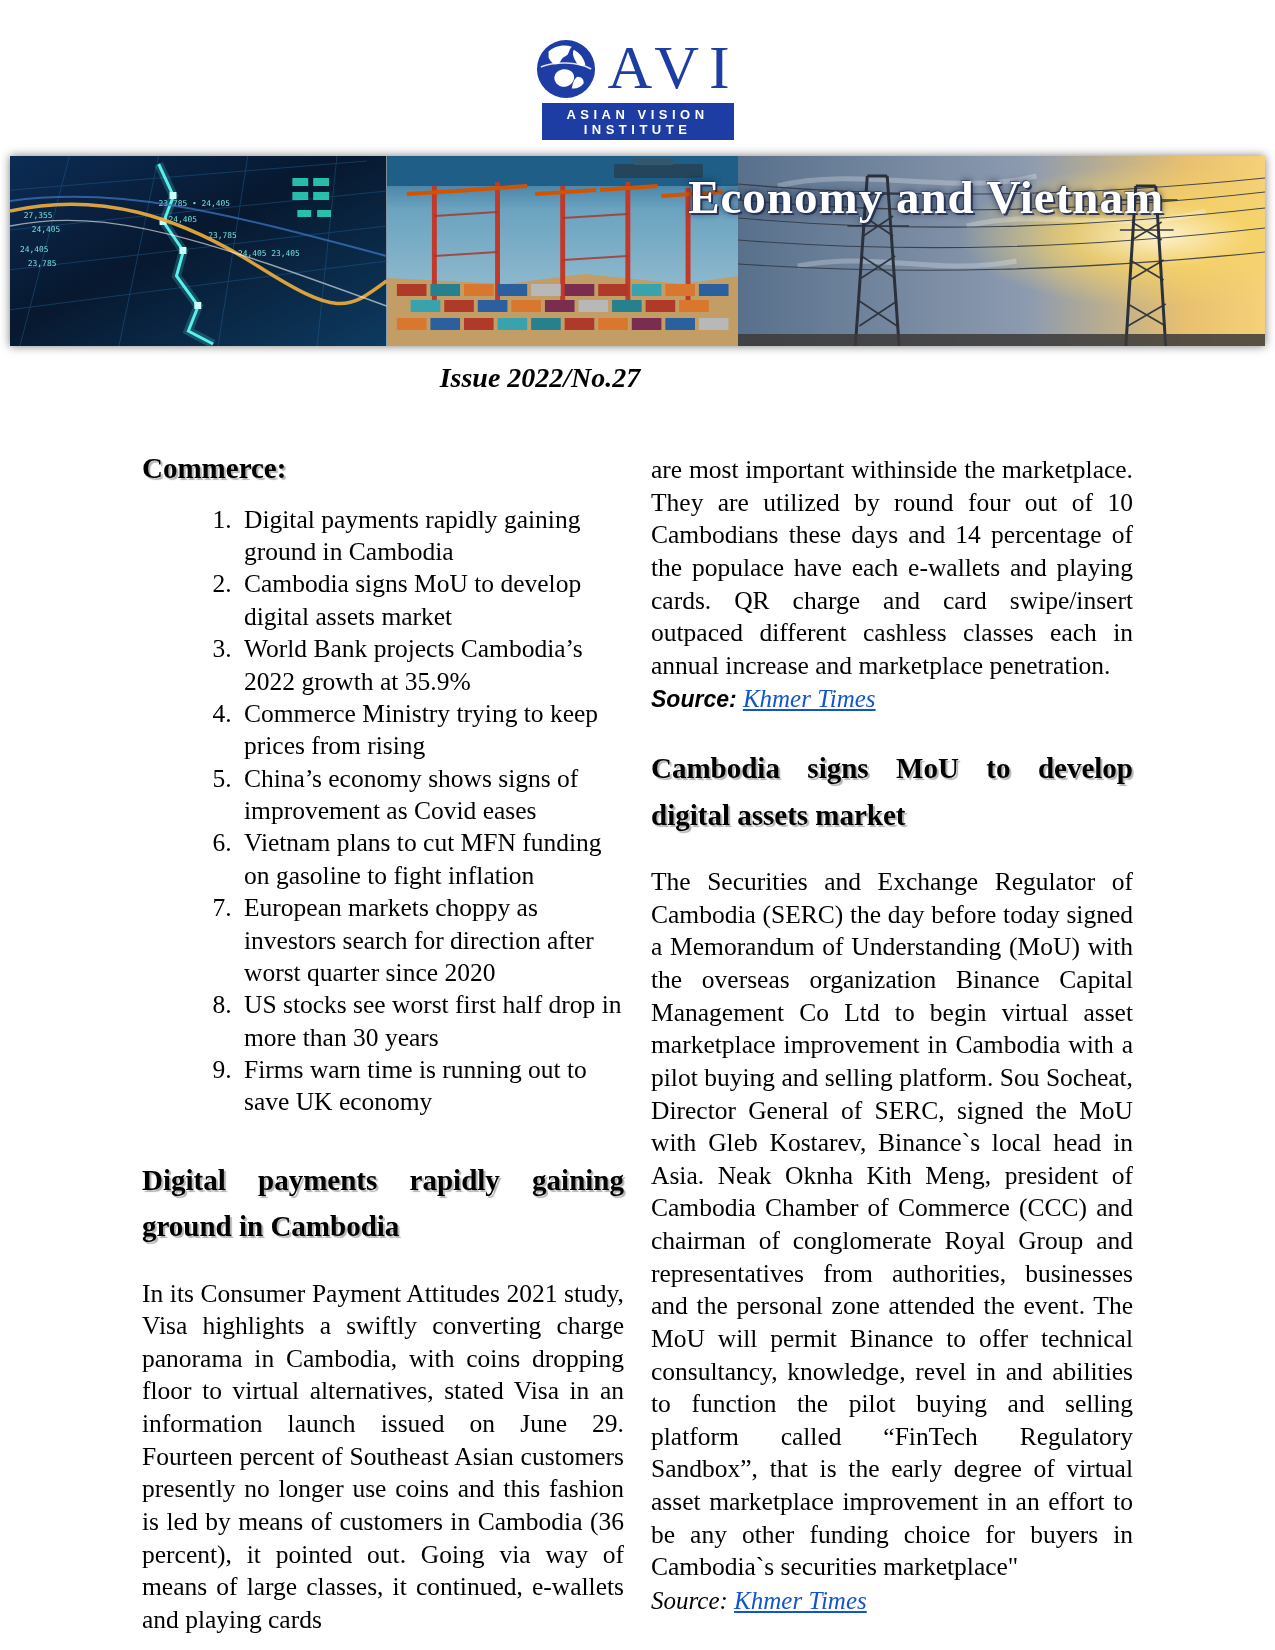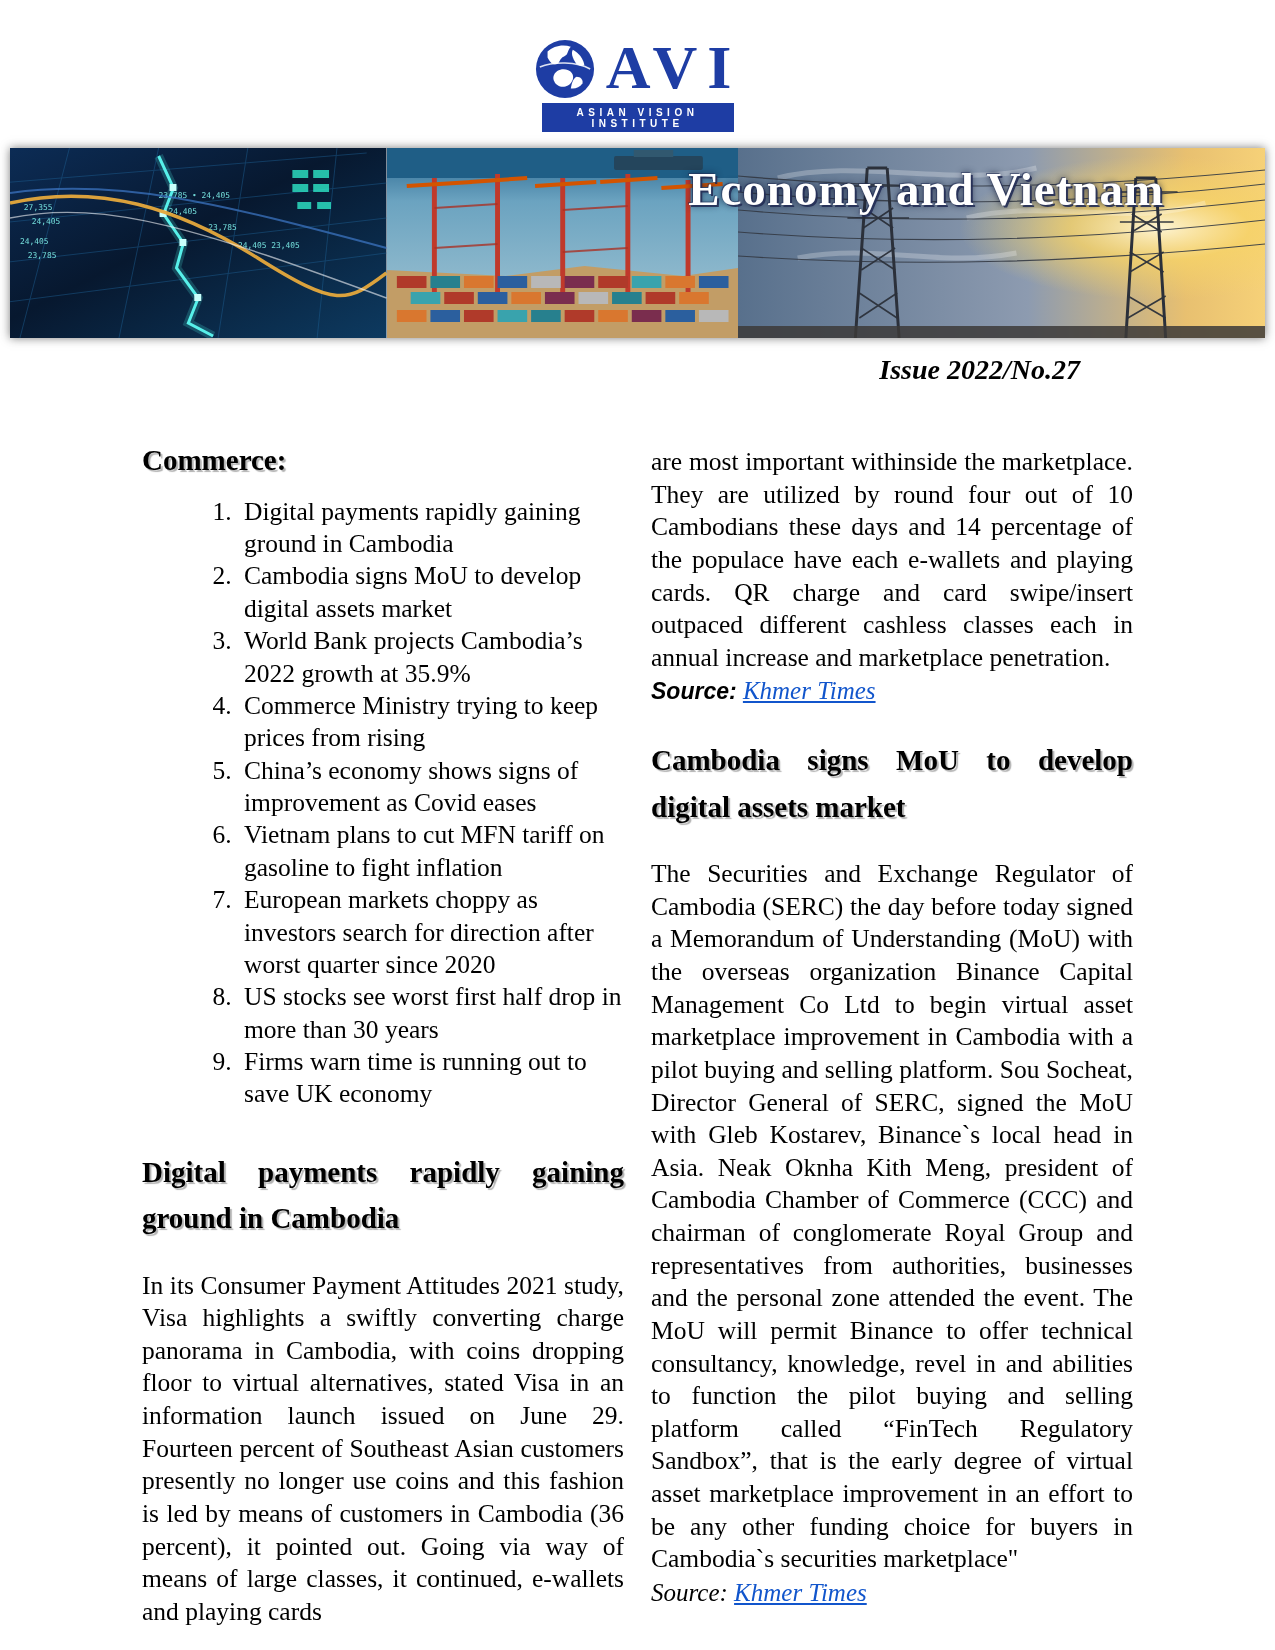--- a/index.html
+++ b/index.html
@@ -6,27 +6,27 @@
   body{
     width:1275px;height:1650px;background:#ffffff;color:#000;
     font-family:"Liberation Serif", serif;position:relative;overflow:hidden;
   }
 
   
   .logo-wrap{padding-top:36px;display:flex;flex-direction:column;align-items:center;}
   .logo-row{display:flex;align-items:center;gap:10px;}
   .globe{width:62px;height:62px;display:block;}
   .logo-acronym{
-    font-family:"Liberation Serif", serif;font-weight:bold;font-size:62px;
+    font-family:"Liberation Serif", serif;font-weight:normal;font-size:62px;
     color:#1e3da4;letter-spacing:10px;line-height:1;padding-bottom:4px;
   }
   .logo-bar{
     margin-top:1px;background:#1e3da4;color:#fff;
     font-family:"Liberation Sans", sans-serif;font-weight:bold;
-    font-size:10px;letter-spacing:4.5px;text-align:center;
+    font-size:13px;letter-spacing:4.5px;text-align:center;
     padding:4px 8px 3px;width:176px;
   }
 
   
   .banner{
     position:relative;margin:16px 10px 0;height:190px;background:#fff;
     box-shadow:0 0 9px rgba(50,50,50,.65);
   }
   .banner-strip{display:flex;height:100%;}
   .panel{height:100%;display:block;}
@@ -38,21 +38,21 @@
     letter-spacing:1px;
   }
   .banner-subtitle{
     position:absolute;top:118px;left:51%;width:45%;text-align:center;
     font-family:"Liberation Serif", serif;font-weight:bold;font-style:italic;font-size:45px;color:#fff;
     text-shadow:2px 2px 0 rgba(35,45,85,.9), 0 0 7px rgba(15,25,55,.9);
   }
 
   
   .issue{
-    text-align:right;padding-right:195px;margin-top:16px;
+    text-align:center;padding-right:195px;margin-top:16px;
     font-weight:bold;font-style:italic;font-size:28px;
   }
 
   
   .cols{display:flex;gap:27px;padding:56px 142px 0;}
   .col{flex:1;min-width:0;}
 
   .section-heading{
     font-size:29px;font-weight:bold;margin:0 0 10px;line-height:1.3;
     text-shadow:2px 2px 1px #b3b3b3;
@@ -267,21 +267,21 @@
 <div class="cols">
 
   <div class="col">
     <h2 class="section-heading">Commerce:</h2>
     <ol class="toc">
       <li>Digital payments rapidly gaining ground in Cambodia</li>
       <li>Cambodia signs MoU to develop digital assets market</li>
       <li>World Bank projects Cambodia’s 2022 growth at 35.9%</li>
       <li>Commerce Ministry trying to keep prices from rising</li>
       <li>China’s economy shows signs of improvement as Covid eases</li>
-      <li>Vietnam plans to cut MFN tariff on gasoline to fight inflation</li>
+      <li>Vietnam plans to cut MFN funding on gasoline to fight inflation</li>
       <li>European markets choppy as investors search for direction after worst quarter since 2020</li>
       <li>US stocks see worst first half drop in more than 30 years</li>
       <li>Firms warn time is running out to save UK economy</li>
     </ol>
 
     <h2 class="article-heading">Digital payments rapidly gaining ground in Cambodia</h2>
     <p class="body">In its Consumer Payment Attitudes 2021 study, Visa highlights a swiftly converting charge panorama in Cambodia, with coins dropping floor to virtual alternatives, stated Visa in an information launch issued on June 29. Fourteen percent of Southeast Asian customers presently no longer use coins and this fashion is led by means of customers in Cambodia (36 percent), it pointed out. Going via way of means of large classes, it continued, e-wallets and playing cards</p>
   </div>
 
   <div class="col">

